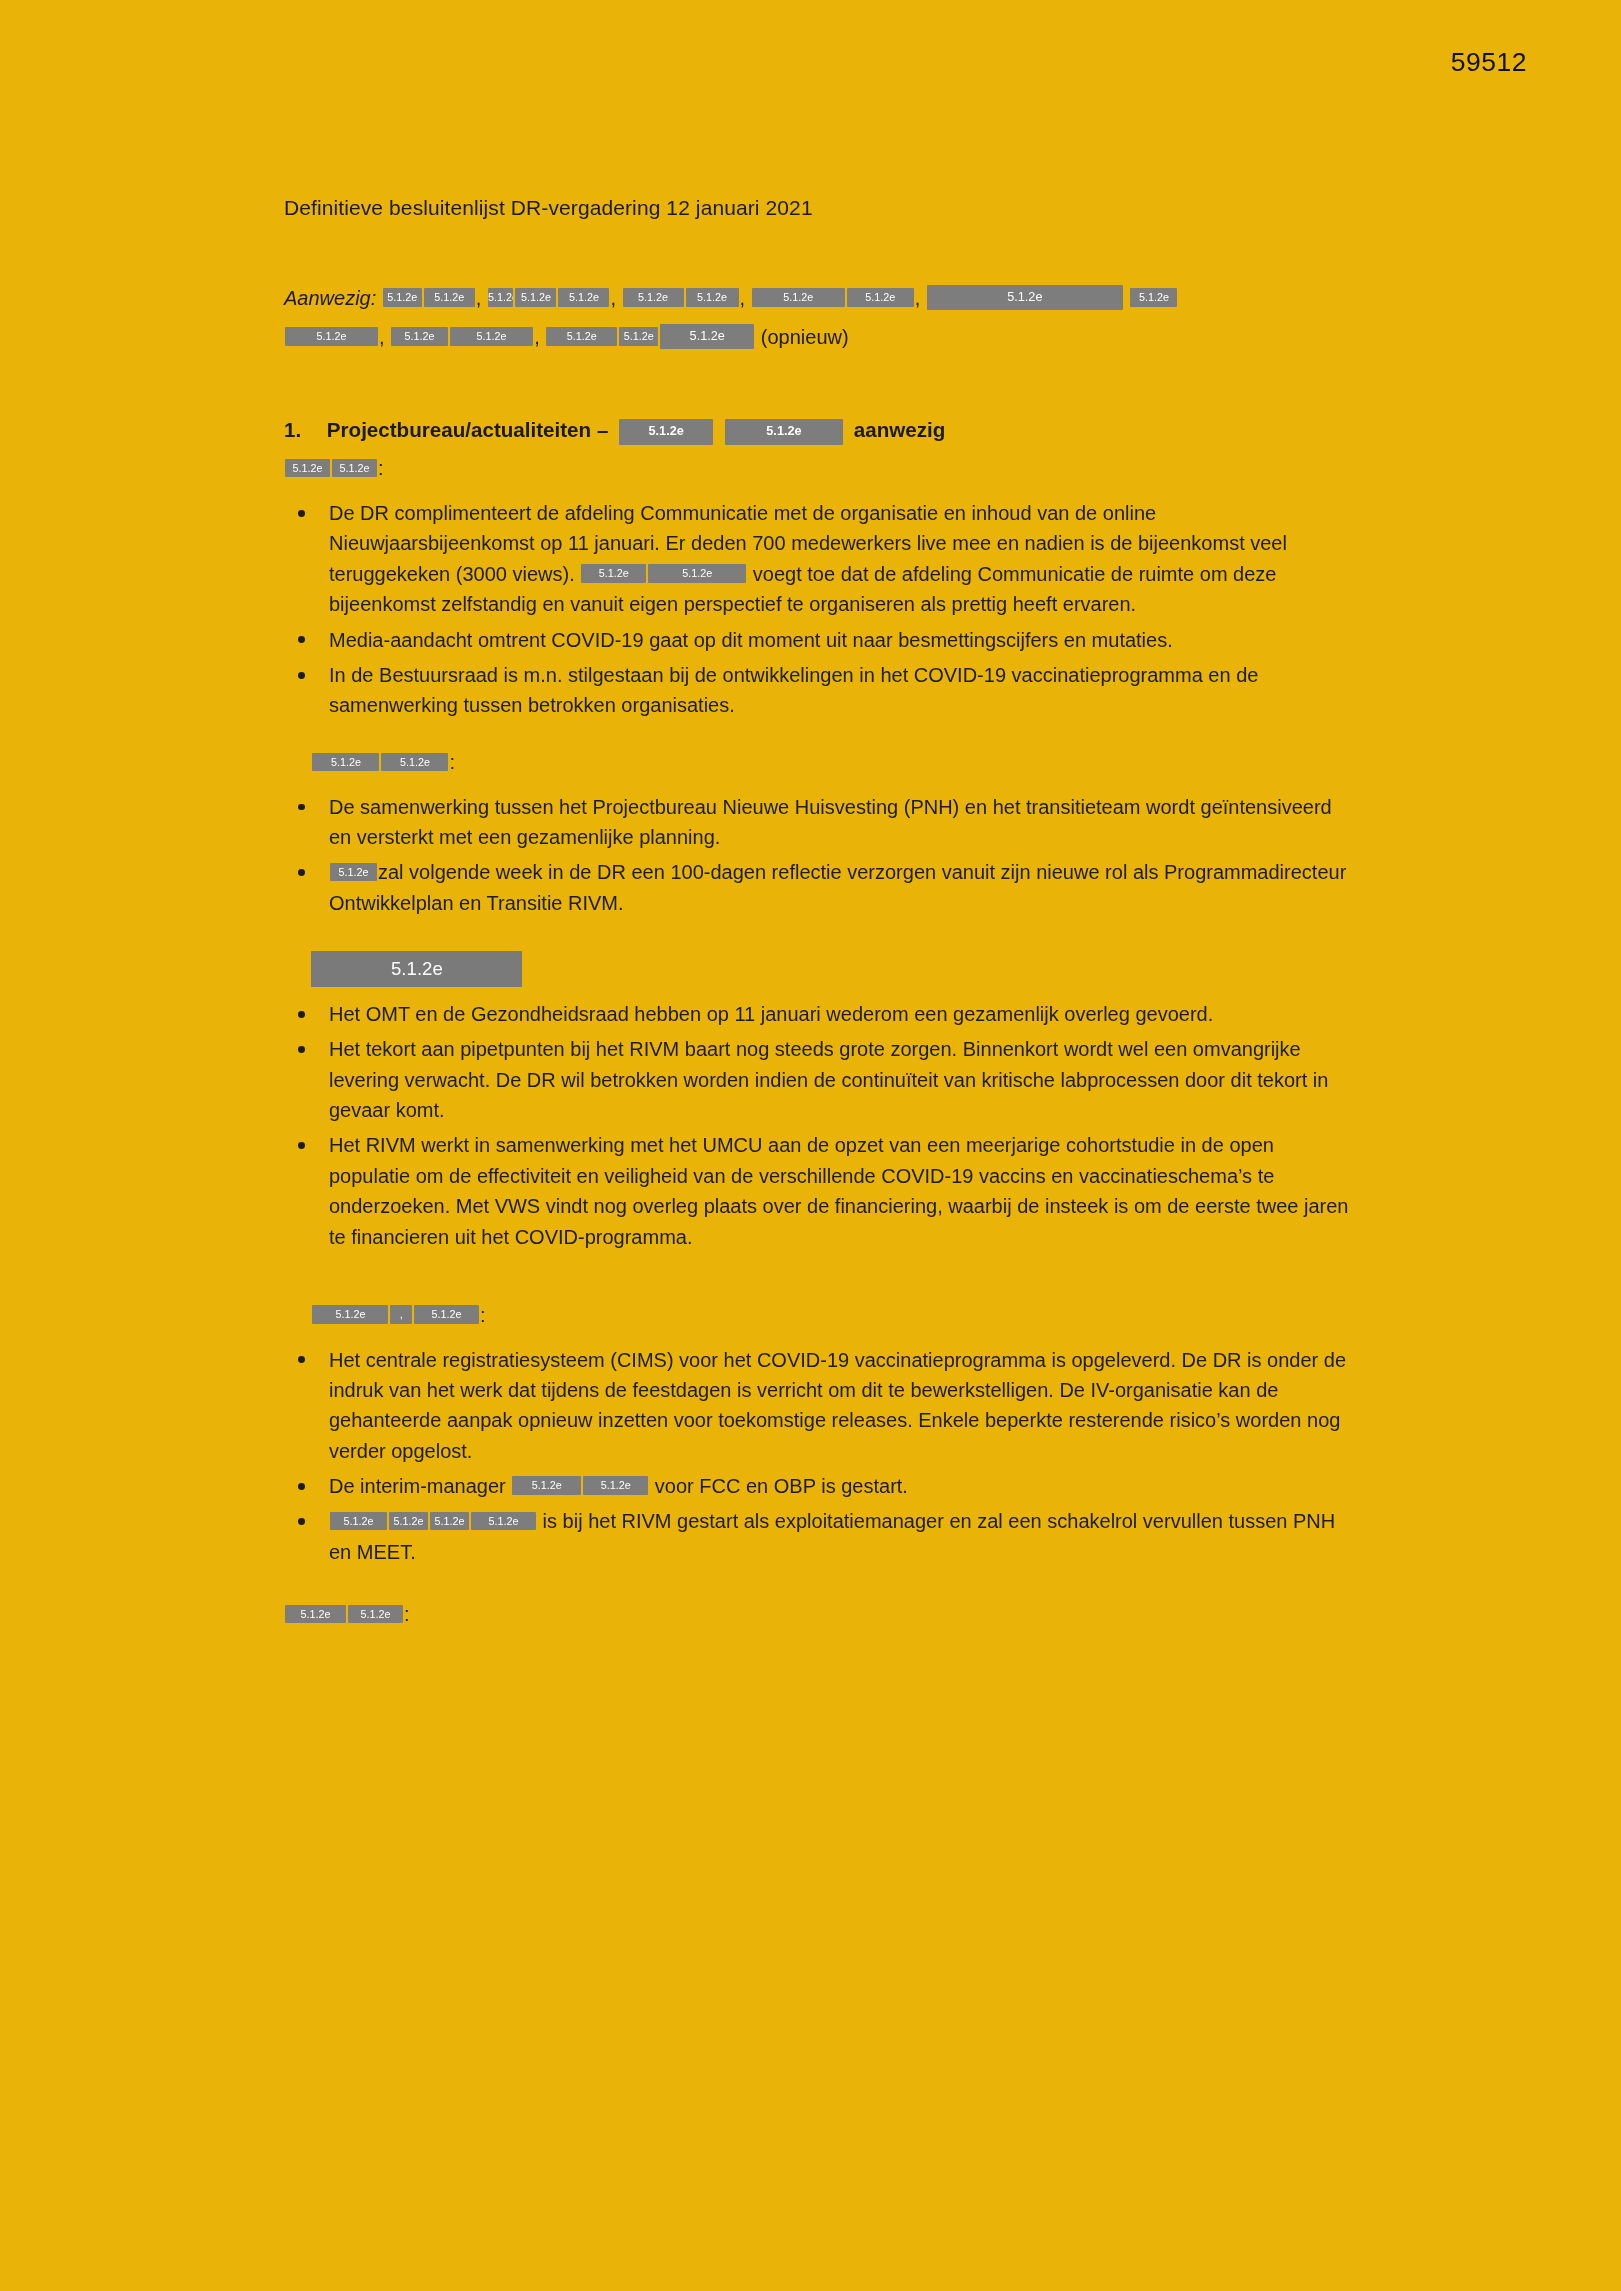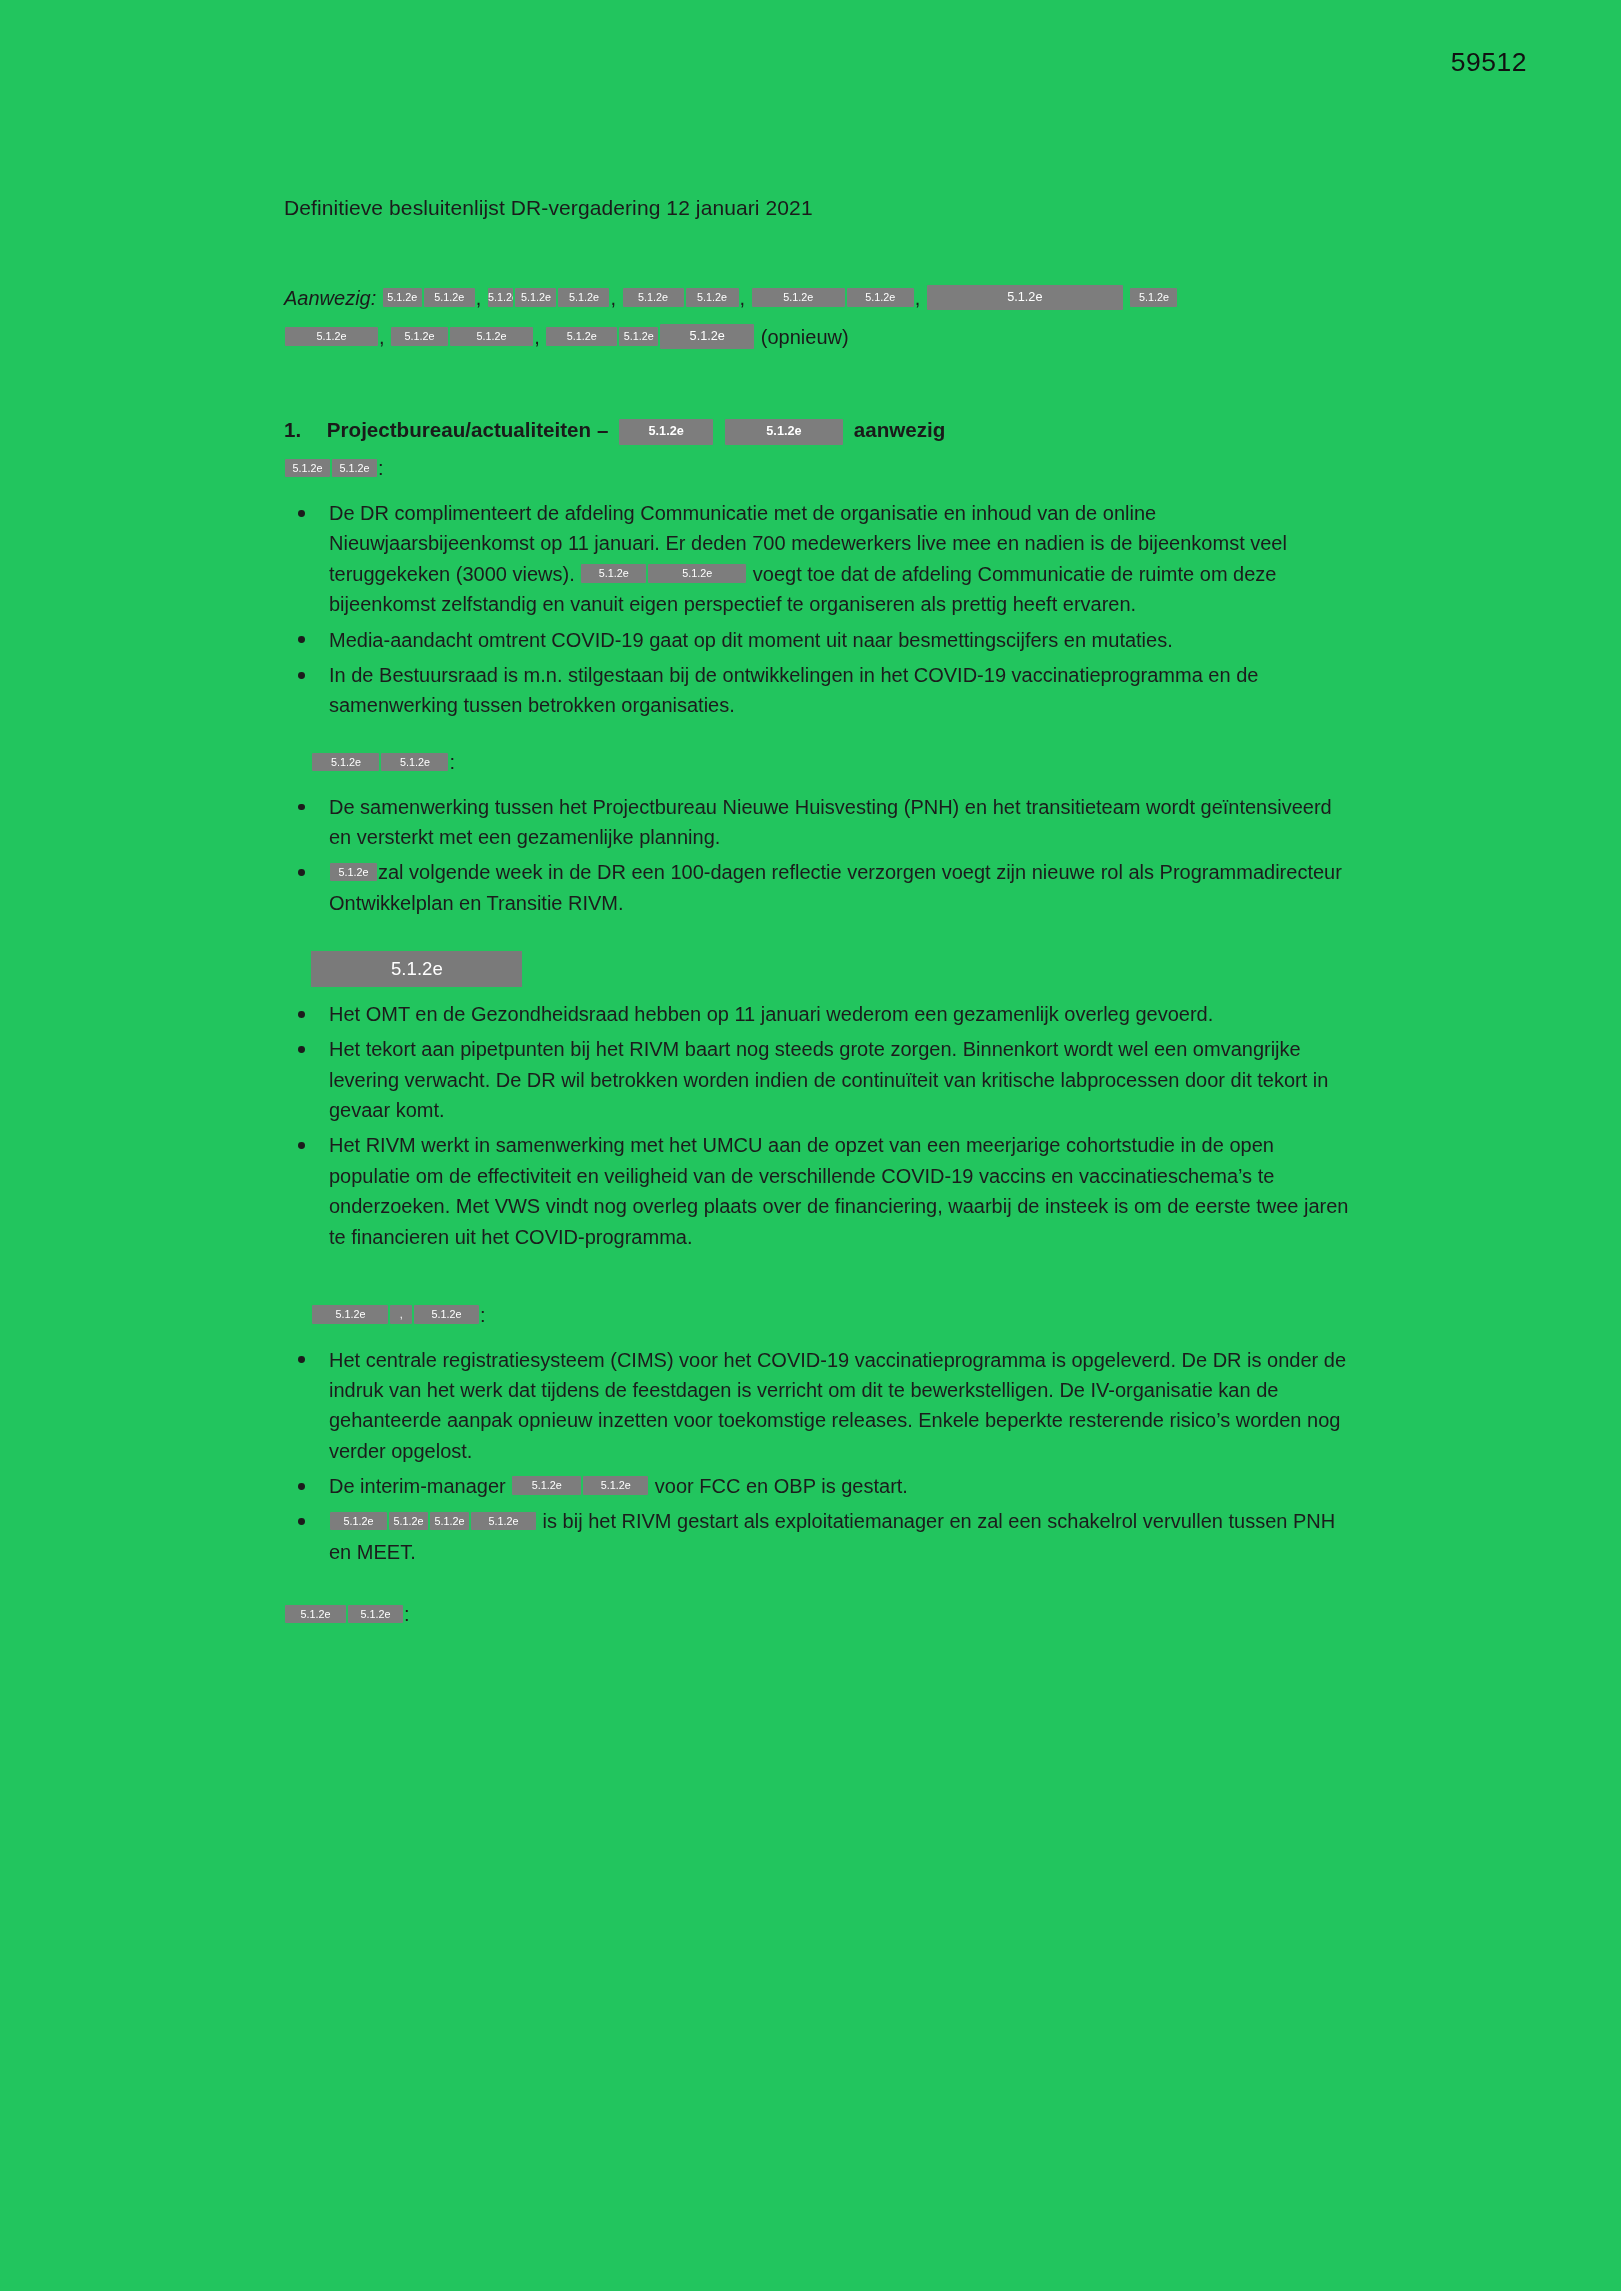--- a/index.html
+++ b/index.html
@@ -8,21 +8,21 @@
     background: #ffffff;
   }
   body {
     font-family: "Liberation Sans", sans-serif;
     color: #1a1a1a;
   }
   .page {
     position: relative;
     width: 1621px;
     height: 2292px;
-    background: #22c55e;
+    background: #eab308;
     overflow: hidden;
   }
   .doc-number {
     position: absolute;
     top: 47px;
     right: 94px;
     font-size: 26.5px;
     letter-spacing: 0.5px;
     color: #111;
   }
@@ -183,21 +183,21 @@
 
     <div class="speaker-line indent-speaker">
       <span class="red" style="width:67px">5.1.2e</span><span class="red" style="width:67px">5.1.2e</span><span>:</span>
     </div>
 
     <ul class="bullets">
       <li>
         <span>De samenwerking tussen het Projectbureau Nieuwe Huisvesting (PNH) en het transitieteam wordt geïntensiveerd en versterkt met een gezamenlijke planning.</span>
       </li>
       <li>
-        <span class="red" style="width:47px">5.1.2e</span><span>zal volgende week in de DR een 100-dagen reflectie verzorgen voegt zijn nieuwe rol als Programmadirecteur Ontwikkelplan en Transitie RIVM.</span>
+        <span class="red" style="width:47px">5.1.2e</span><span>zal volgende week in de DR een 100-dagen reflectie verzorgen vanuit zijn nieuwe rol als Programmadirecteur Ontwikkelplan en Transitie RIVM.</span>
       </li>
     </ul>
 
     <div class="speaker-block">
       <span class="speaker-box-wide">5.1.2e</span>
     </div>
 
     <ul class="bullets" style="margin-top:12px">
       <li>
         <span>Het OMT en de Gezondheidsraad hebben op 11 januari wederom een gezamenlijk overleg gevoerd.</span>

